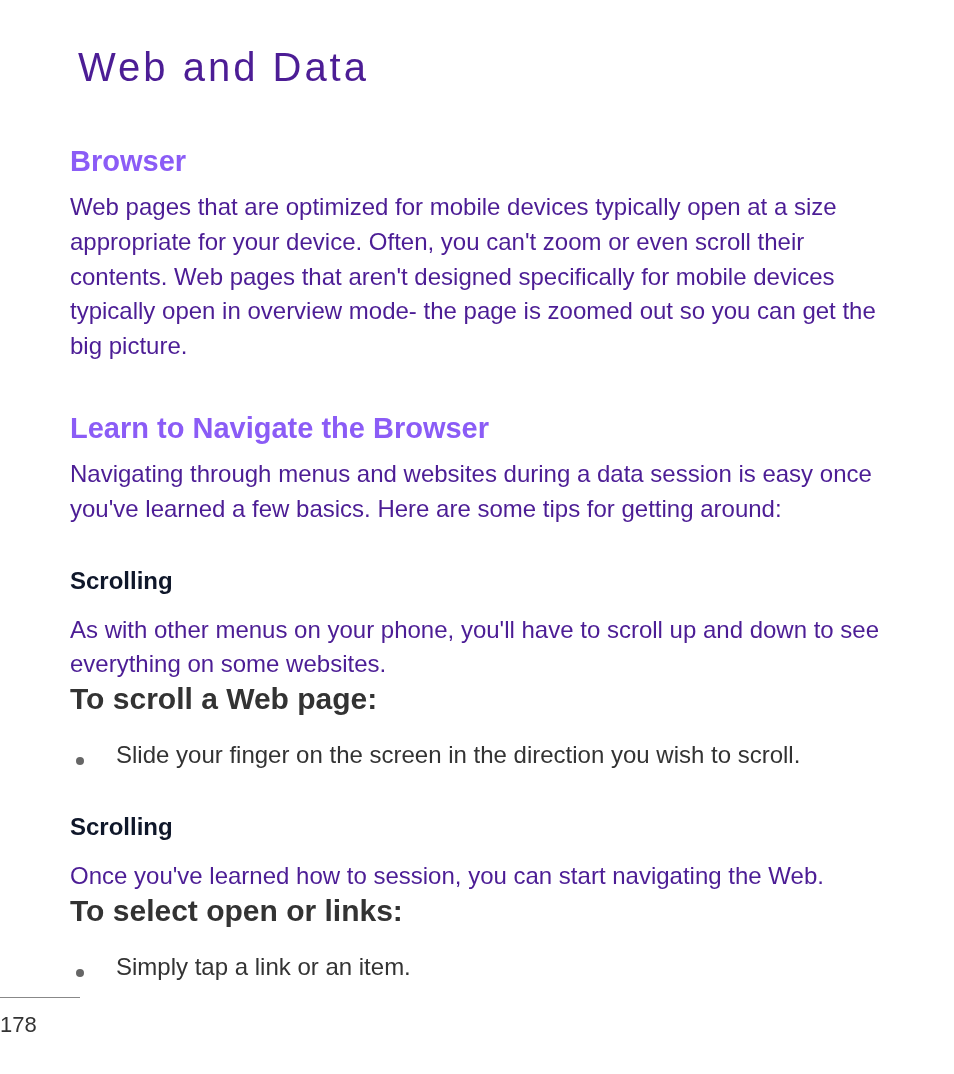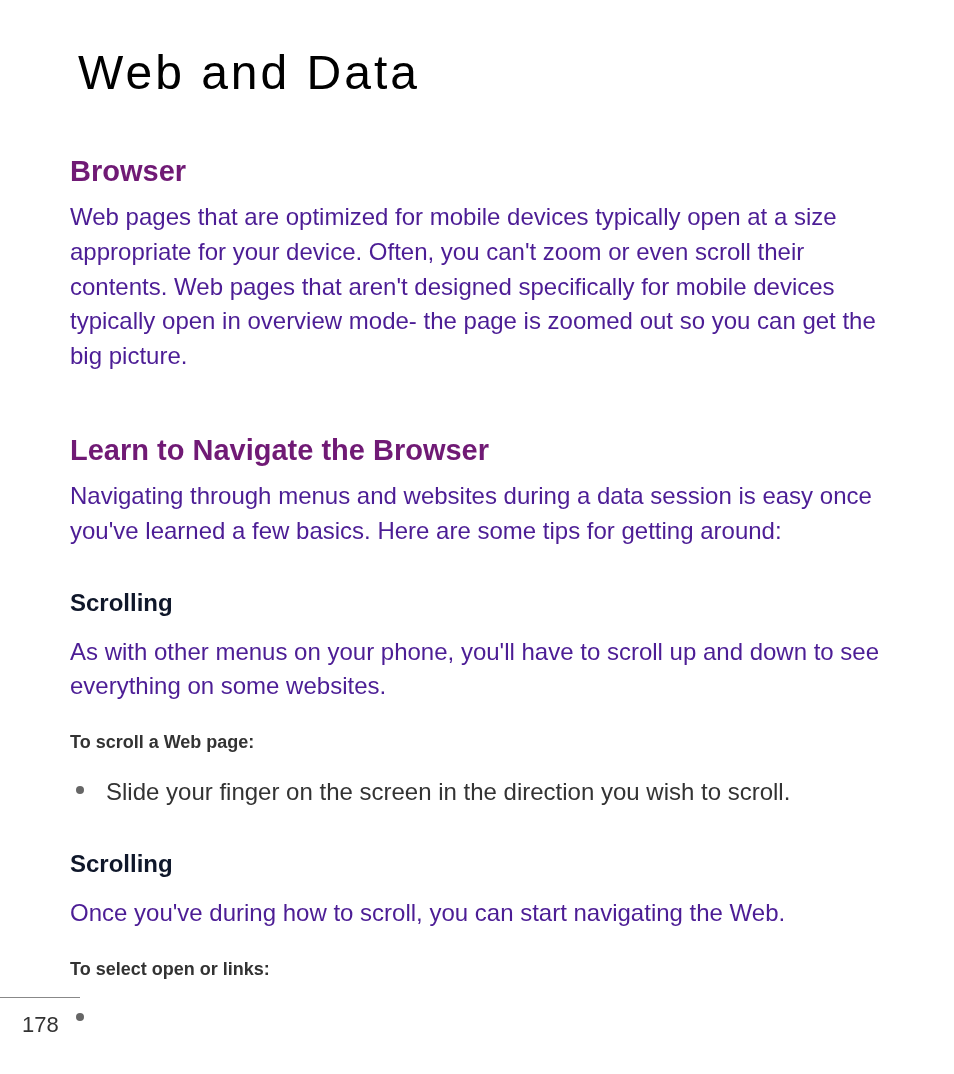--- a/index.html
+++ b/index.html
@@ -10,60 +10,60 @@
   body {
     width: 954px;
     height: 1074px;
     background: #ffffff;
     font-family: "Optima", "Candara", "Segoe UI", sans-serif;
     color: #333333;
     position: relative;
     padding: 45px 70px 0 70px;
   }
   .page-title {
-    font-size: 48px;
+    font-size: 40px;
     font-weight: 400;
-    color: #000000;
+    color: #4c1d95;
     letter-spacing: 3px;
     margin-bottom: 55px;
     margin-left: 8px;
   }
   .section-heading {
     font-size: 29px;
     font-weight: 700;
-    color: #701a75;
+    color: #8b5cf6;
     margin-bottom: 12px;
   }
   .section-heading.second {
-    margin-top: 60px;
+    margin-top: 48px;
   }
   .para {
     font-size: 24px;
     line-height: 1.45;
     color: #4c1d95;
     font-weight: 400;
   }
   .subhead {
     font-size: 24px;
     font-weight: 700;
     color: #0f172a;
     margin-top: 40px;
     margin-bottom: 18px;
   }
   .bold-line {
-    font-size: 18px;
+    font-size: 30px;
     font-weight: 700;
     color: #333333;
-    margin-top: 28px;
     margin-bottom: 22px;
   }
   .bullet-row {
     display: flex;
-    align-items: flex-start;
+    align-items: center;
     margin-top: 4px;
+    gap: 10px;
   }
   .bullet-dot {
     width: 8px;
     height: 8px;
     border-radius: 50%;
     background: #666666;
     margin-top: 11px;
     margin-left: 6px;
     margin-right: 22px;
     flex-shrink: 0;
@@ -80,21 +80,20 @@
   }
   .footer-rule {
     width: 80px;
     height: 1px;
     background: #888888;
     margin-bottom: 14px;
   }
   .page-number {
     font-size: 22px;
     color: #333333;
-    margin-left: 22px;
   }
 </style>
 </head>
 <body>
 
 <h1 class="page-title">Web and Data</h1>
 
 <h2 class="section-heading">Browser</h2>
 <p class="para">Web pages that are optimized for mobile devices typically open at a size appropriate for your device. Often, you can't zoom or even scroll their contents. Web pages that aren't designed specifically for mobile devices typically open in overview mode- the page is zoomed out so you can get the big picture.</p>
 
@@ -103,22 +102,23 @@
 
 <h3 class="subhead">Scrolling</h3>
 <p class="para">As with other menus on your phone, you'll have to scroll up and down to see everything on some websites.</p>
 <p class="bold-line">To scroll a Web page:</p>
 <div class="bullet-row">
   <span class="bullet-dot"></span>
   <span class="bullet-text">Slide your finger on the screen in the direction you wish to scroll.</span>
 </div>
 
 <h3 class="subhead">Scrolling</h3>
-<p class="para">Once you've during how to scroll, you can start navigating the Web.</p>
+<p class="para">Once you've learned how to session, you can start navigating the Web.</p>
 <p class="bold-line">To select open or links:</p>
 <div class="bullet-row">
   <span class="bullet-dot"></span>
+  <span class="bullet-text">Simply tap a link or an item.</span>
 </div>
 
 <div class="footer">
   <div class="footer-rule"></div>
   <div class="page-number">178</div>
 </div>
 
 </body></html>

